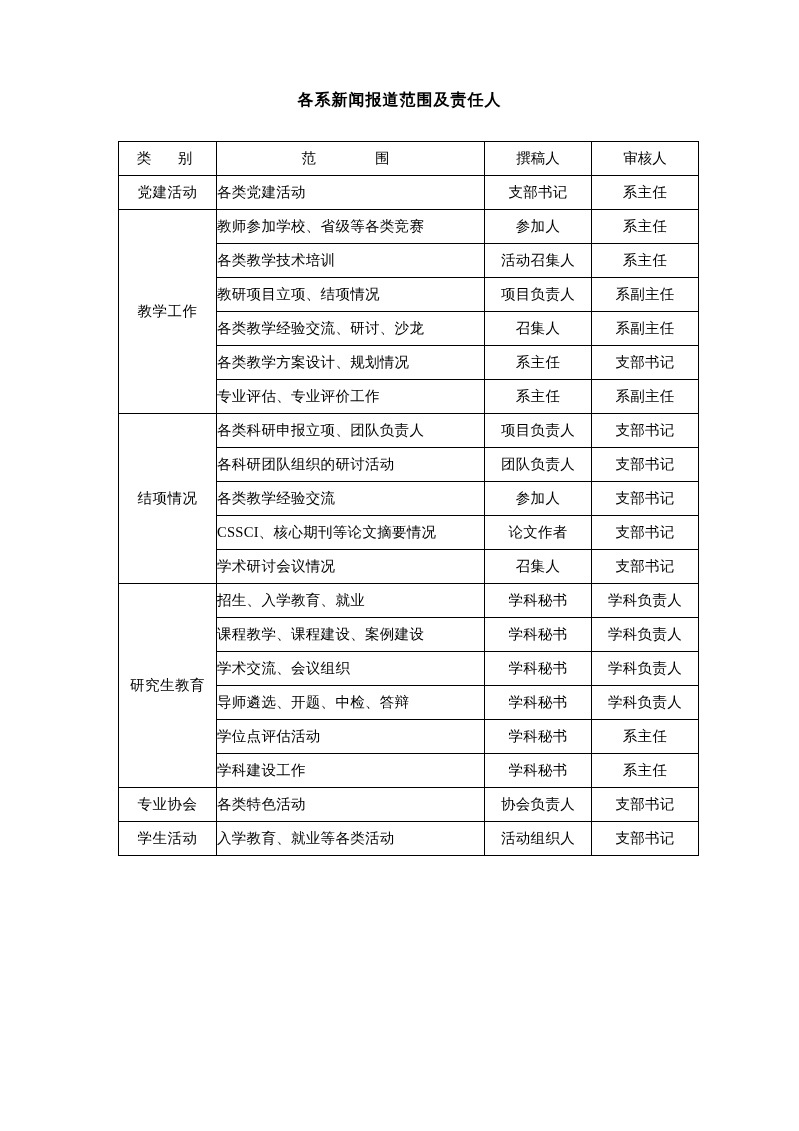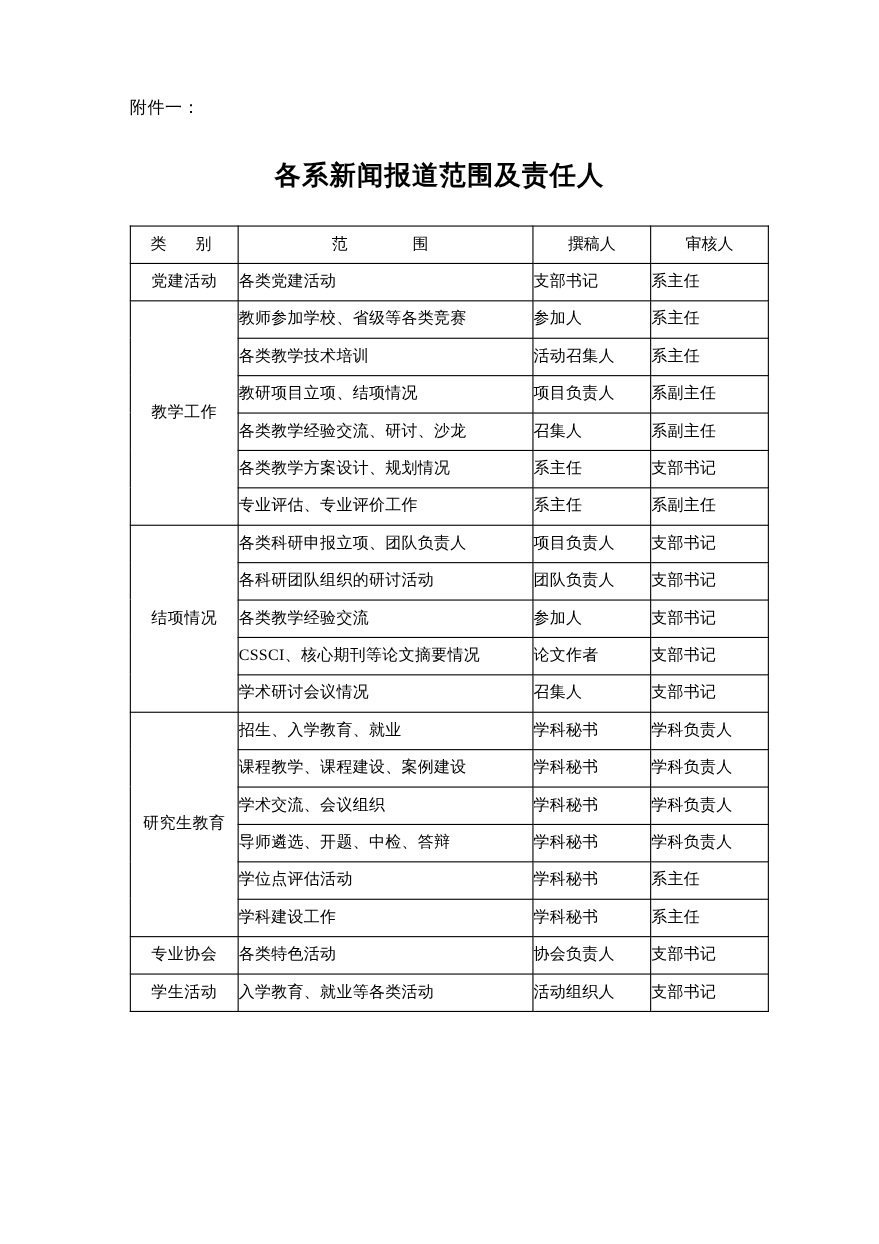--- a/index.html
+++ b/index.html
@@ -25,21 +25,21 @@
     padding: 90px 110px 0 118px;
   }
   .attachment-label {
     font-size: 15.5px;
     letter-spacing: 0.5px;
     margin: 0 0 34px 0;
     line-height: 1.2;
   }
   .doc-title {
     text-align: center;
-    font-size: 24px;
+    font-size: 16px;
     font-weight: bold;
     letter-spacing: 1px;
     margin: 0 0 30px 0;
     padding-right: 8px;
   }
   table.main-table {
     border-collapse: collapse;
     width: 580px;
     margin: 0 auto;
     table-layout: fixed;
@@ -67,30 +67,29 @@
     text-align: center;
     letter-spacing: 0.5px;
     margin-top: 13px;
   }
   td.scope {
     text-align: left;
     padding-left: 10px;
     letter-spacing: 0.3px;
   }
   td.person {
-    text-align: left;
+    text-align: center;
     letter-spacing: 0.3px;
   }
 </style>
 </head>
 <body>
 
 <div class="page">
 
-  <div class="attachment-label">附件一：</div>
 
   <div class="doc-title">各系新闻报道范围及责任人</div>
 
   <table class="main-table">
     <colgroup>
       <col class="col-cat">
       <col class="col-scope">
       <col class="col-writer">
       <col class="col-review">
     </colgroup>

